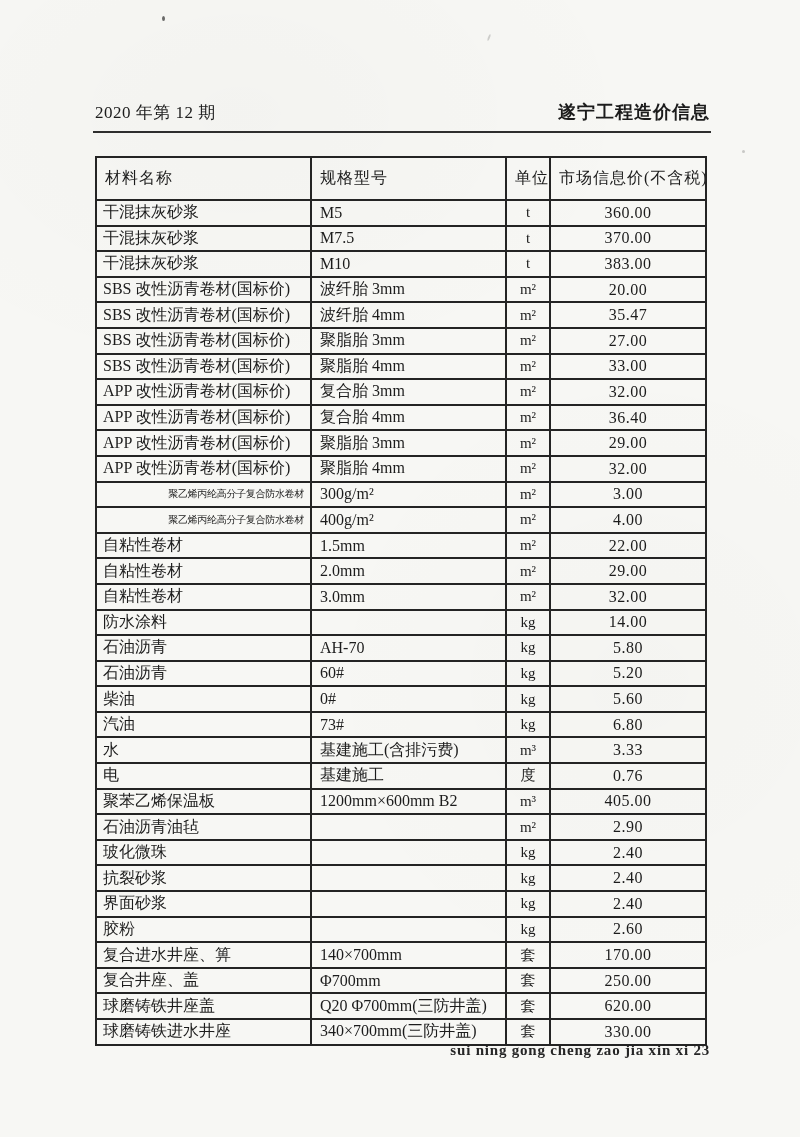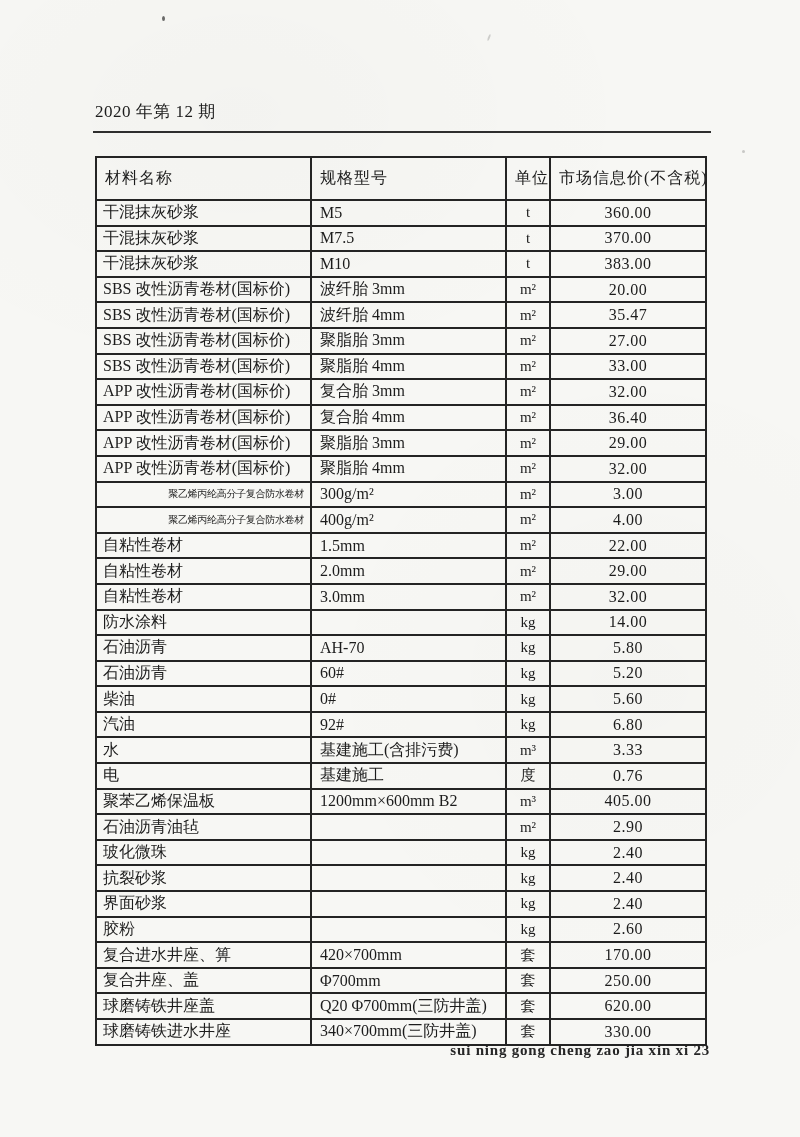--- a/index.html
+++ b/index.html
@@ -76,20 +76,21 @@
 </head>
 <body>
 
 <div class="page">
   <div class="speck s1"></div>
   <div class="speck s2"></div>
   <div class="speck s3"></div>
 
   <div class="header-row">
     <span class="issue">2020 年第 12 期</span>
+    <span class="journal">遂宁工程造价信息</span>
   </div>
   <div class="header-rule"></div>
 
   <table class="price-table">
     <colgroup>
       <col style="width:215px">
       <col style="width:195px">
       <col style="width:44px">
       <col style="width:156px">
     </colgroup>
@@ -217,21 +218,21 @@
           <td class="price">5.20</td>
         </tr>
         <tr>
           <td class="name">柴油</td>
           <td class="spec">0#</td>
           <td class="unit">kg</td>
           <td class="price">5.60</td>
         </tr>
         <tr>
           <td class="name">汽油</td>
-          <td class="spec">92#</td>
+          <td class="spec">73#</td>
           <td class="unit">kg</td>
           <td class="price">6.80</td>
         </tr>
         <tr>
           <td class="name">水</td>
           <td class="spec">基建施工(含排污费)</td>
           <td class="unit">m³</td>
           <td class="price">3.33</td>
         </tr>
         <tr>
@@ -271,21 +272,21 @@
           <td class="price">2.40</td>
         </tr>
         <tr>
           <td class="name">胶粉</td>
           <td class="spec"></td>
           <td class="unit">kg</td>
           <td class="price">2.60</td>
         </tr>
         <tr>
           <td class="name">复合进水井座、箅</td>
-          <td class="spec">420×700mm</td>
+          <td class="spec">140×700mm</td>
           <td class="unit">套</td>
           <td class="price">170.00</td>
         </tr>
         <tr>
           <td class="name">复合井座、盖</td>
           <td class="spec">Φ700mm</td>
           <td class="unit">套</td>
           <td class="price">250.00</td>
         </tr>
         <tr>

